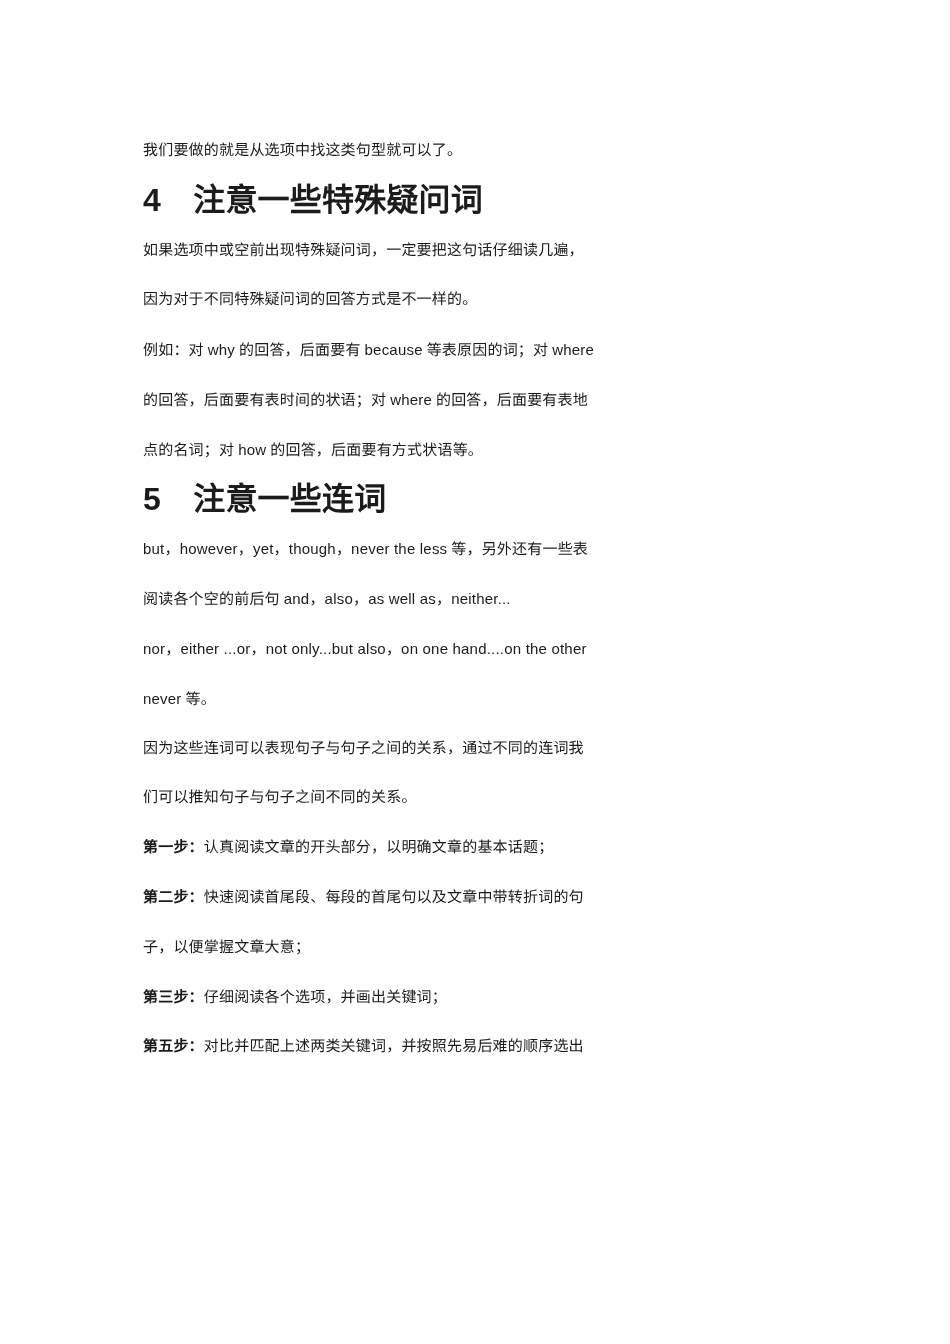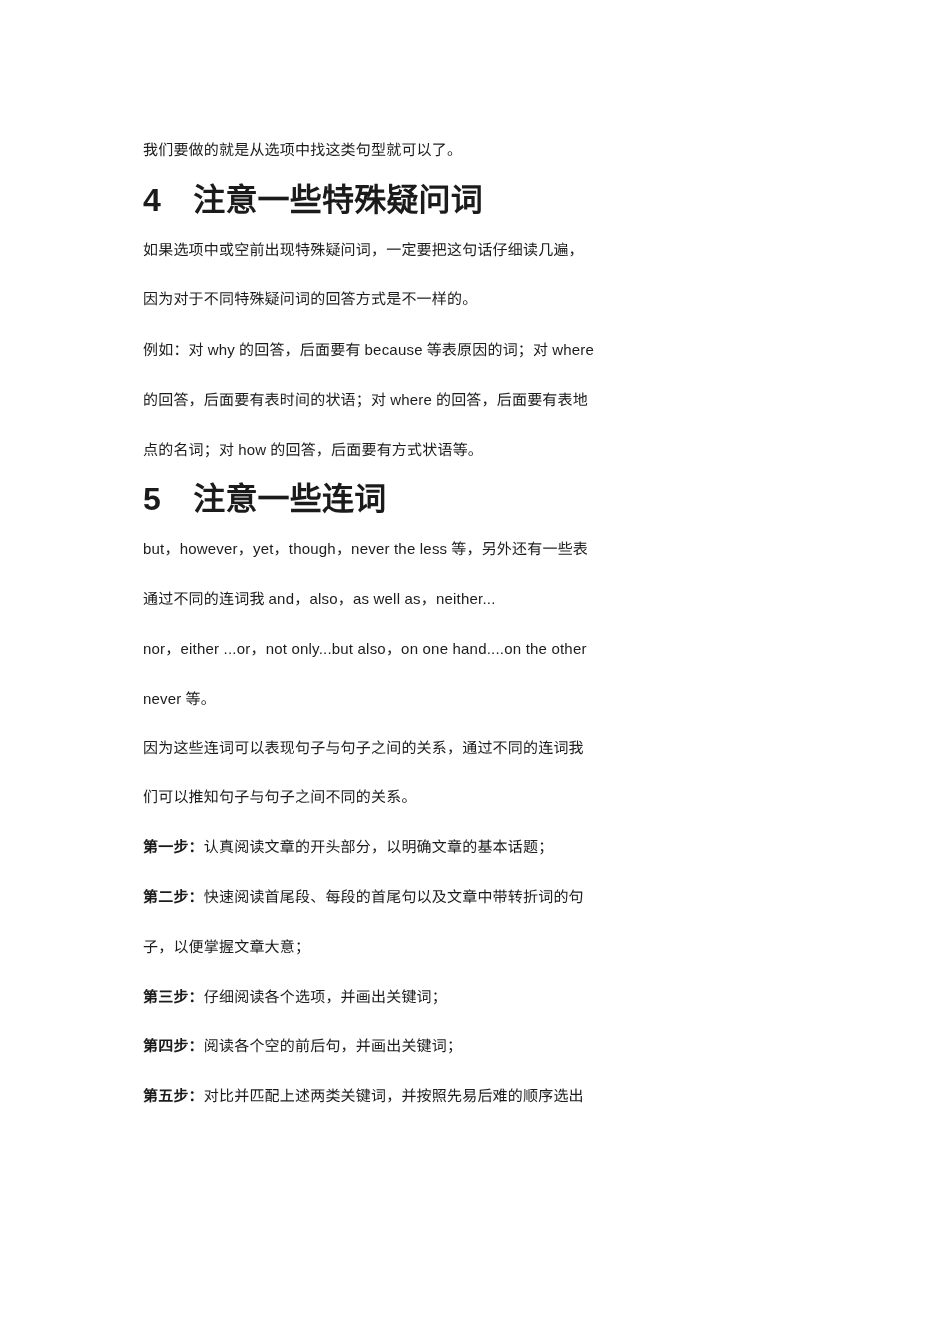--- a/index.html
+++ b/index.html
@@ -42,25 +42,24 @@
   <div>
       <div class="line"><span class="seg">我们要做的就是从选项中找这类句型就可以了。</span></div>
       <div class="line heading"><span class="seg b lat">4</span><span class="seg b">　注意一些特殊疑问词</span></div>
       <div class="line"><span class="seg">如果选项中或空前出现特殊疑问词，一定要把这句话仔细读几遍，</span></div>
       <div class="line"><span class="seg">因为对于不同特殊疑问词的回答方式是不一样的。</span></div>
       <div class="line"><span class="seg">例如：对 </span><span class="seg lat">why</span><span class="seg"> 的回答，后面要有 </span><span class="seg lat">because</span><span class="seg"> 等表原因的词；对 </span><span class="seg lat">where</span></div>
       <div class="line"><span class="seg">的回答，后面要有表时间的状语；对 </span><span class="seg lat">where</span><span class="seg"> 的回答，后面要有表地</span></div>
       <div class="line"><span class="seg">点的名词；对 </span><span class="seg lat">how</span><span class="seg"> 的回答，后面要有方式状语等。</span></div>
       <div class="line heading"><span class="seg b lat">5</span><span class="seg b">　注意一些连词</span></div>
       <div class="line"><span class="seg lat">but</span><span class="seg">，</span><span class="seg lat">however</span><span class="seg">，</span><span class="seg lat">yet</span><span class="seg">，</span><span class="seg lat">though</span><span class="seg">，</span><span class="seg lat">never the less</span><span class="seg"> 等，另外还有一些表</span></div>
-      <div class="line"><span class="seg">通过不同的连词我 </span><span class="seg lat">and</span><span class="seg">，</span><span class="seg lat">also</span><span class="seg">，</span><span class="seg lat">as well as</span><span class="seg">，</span><span class="seg lat">neither...</span></div>
+      <div class="line"><span class="seg">阅读各个空的前后句 </span><span class="seg lat">and</span><span class="seg">，</span><span class="seg lat">also</span><span class="seg">，</span><span class="seg lat">as well as</span><span class="seg">，</span><span class="seg lat">neither...</span></div>
       <div class="line"><span class="seg lat">nor</span><span class="seg">，</span><span class="seg lat">either ...or</span><span class="seg">，</span><span class="seg lat">not only...but also</span><span class="seg">，</span><span class="seg lat">on one hand....on the other</span></div>
       <div class="line"><span class="seg lat">never</span><span class="seg"> 等。</span></div>
       <div class="line"><span class="seg">因为这些连词可以表现句子与句子之间的关系，通过不同的连词我</span></div>
       <div class="line"><span class="seg">们可以推知句子与句子之间不同的关系。</span></div>
       <div class="line"><span class="seg b">第一步：</span><span class="seg">认真阅读文章的开头部分，以明确文章的基本话题；</span></div>
       <div class="line"><span class="seg b">第二步：</span><span class="seg">快速阅读首尾段、每段的首尾句以及文章中带转折词的句</span></div>
       <div class="line"><span class="seg">子，以便掌握文章大意；</span></div>
       <div class="line"><span class="seg b">第三步：</span><span class="seg">仔细阅读各个选项，并画出关键词；</span></div>
-      <div class="line"><span class="seg b">第四步：</span><span class="seg">阅读各个空的前后句，并画出关键词；</span></div>
       <div class="line"><span class="seg b">第五步：</span><span class="seg">对比并匹配上述两类关键词，并按照先易后难的顺序选出</span></div>
     </div>
 </div>
 
 </body></html>

